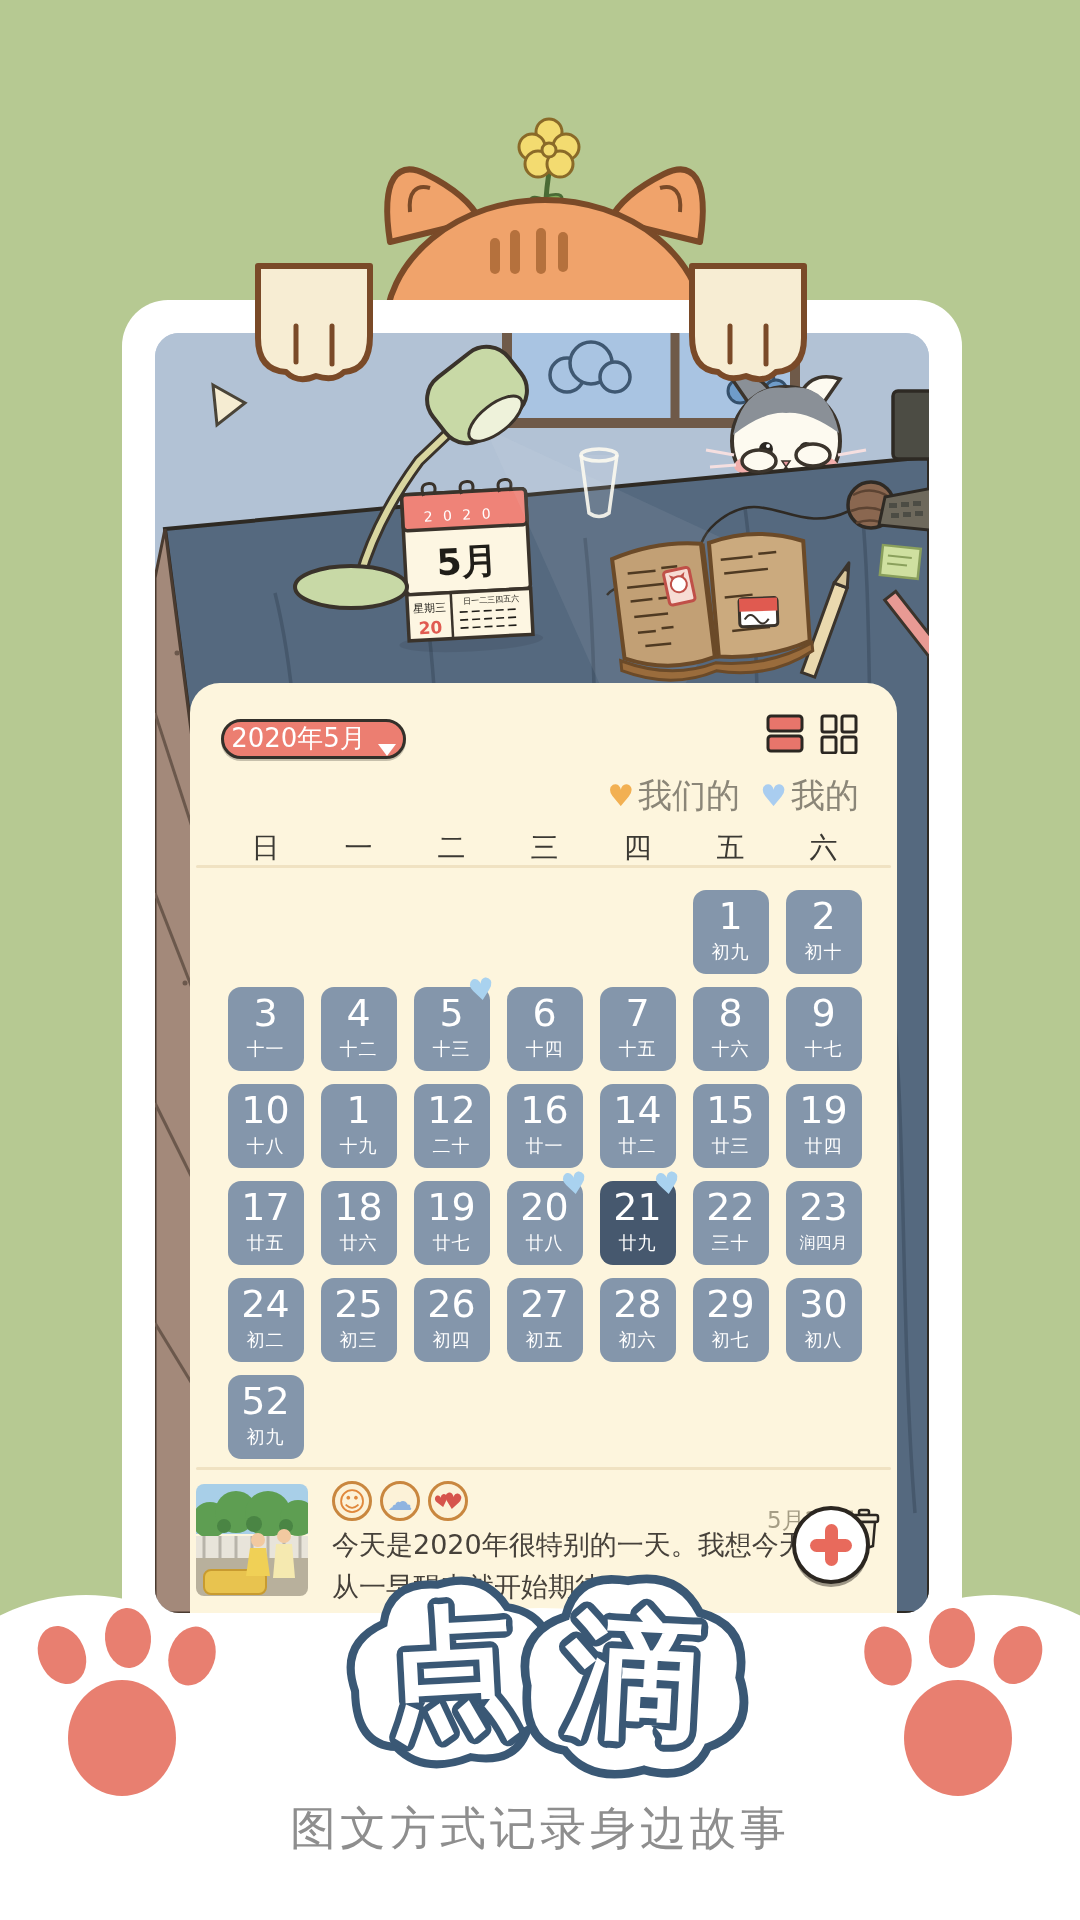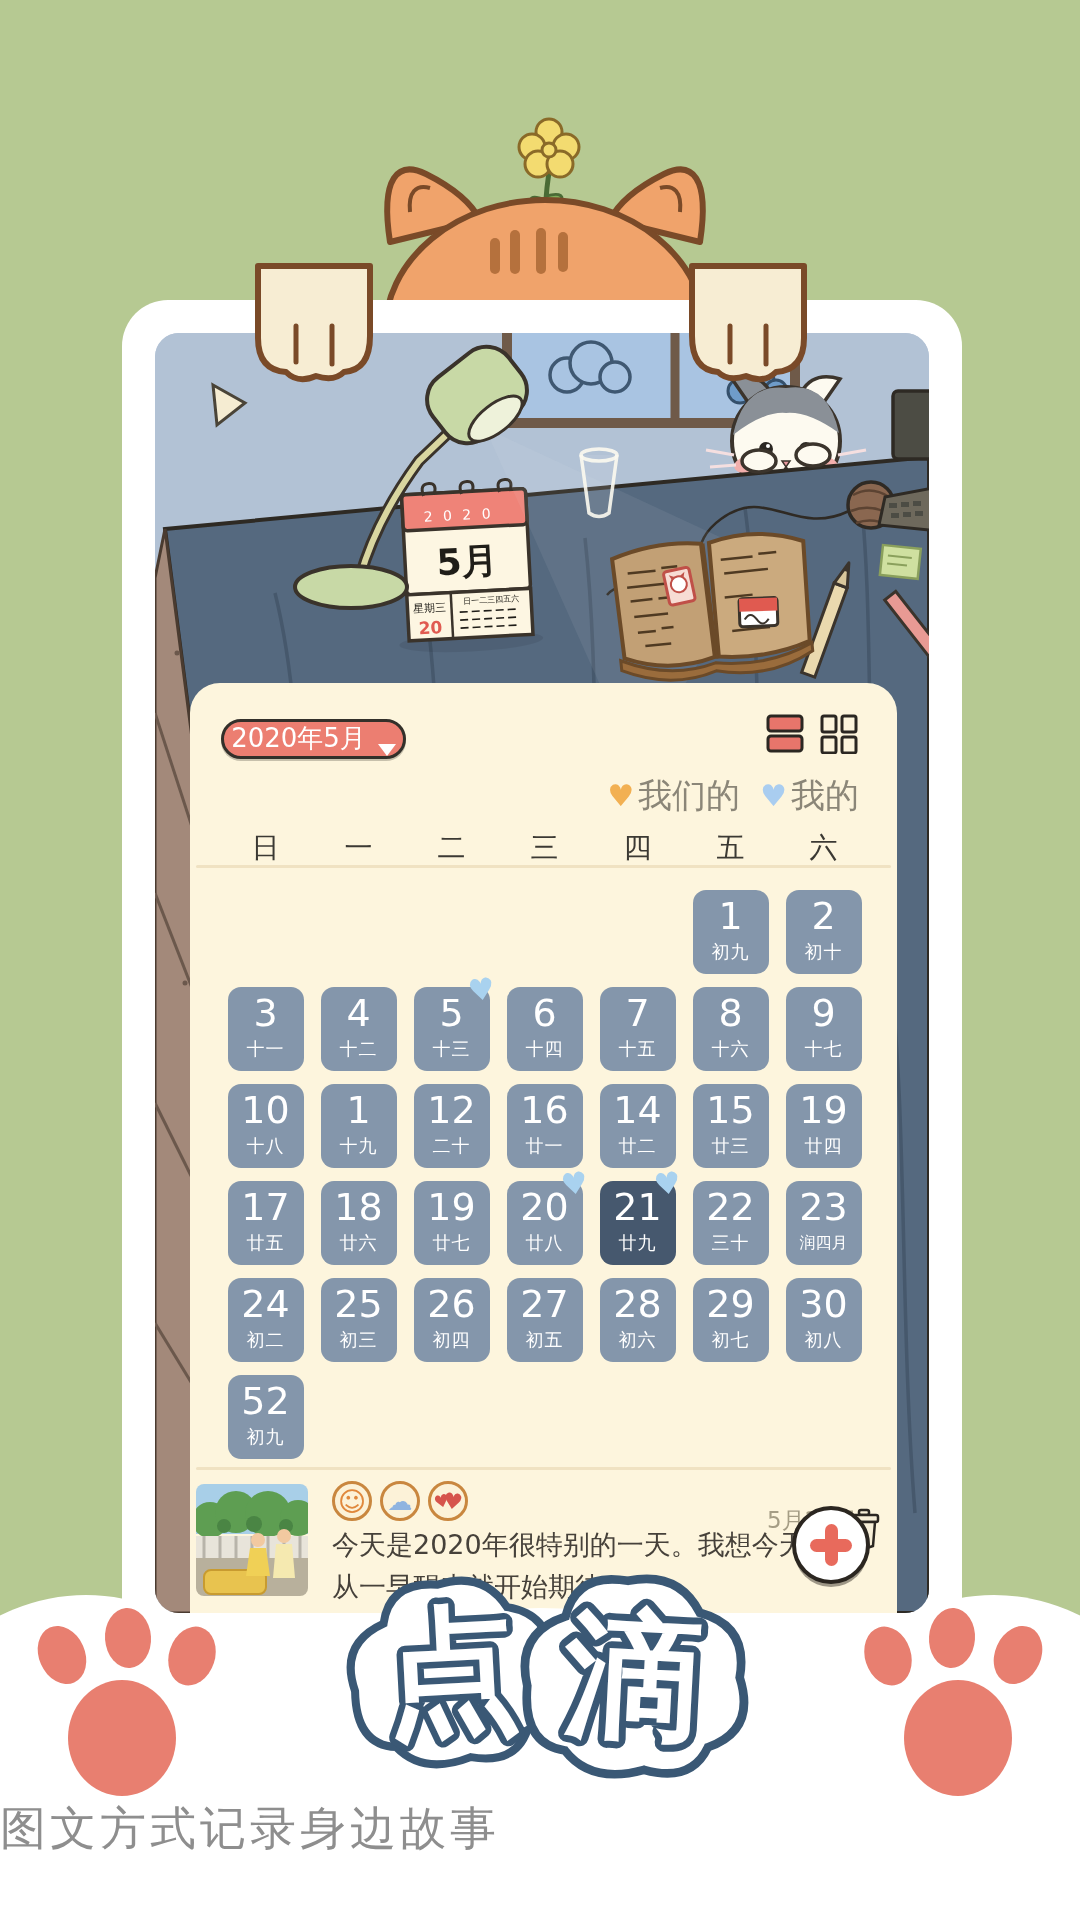--- a/index.html
+++ b/index.html
@@ -50,21 +50,21 @@
   
   #trash{left:846px;top:1508px;z-index:39;}
   #fab{left:792px;top:1506px;width:78px;height:78px;border-radius:50%;background:#ffffff;
     border:4px solid #2b2620;box-sizing:border-box;z-index:40;cursor:pointer;
     box-shadow:0 5px 0 -2px rgba(43,38,32,.45);}
   #fab .bar1,#fab .bar2{position:absolute;background:#e86a5c;border-radius:7px;}
   #fab .bar1{left:14px;top:29px;width:42px;height:13px;}
   #fab .bar2{left:29px;top:14px;width:13px;height:42px;}
   
   #bottom-svg{left:0;top:1560px;z-index:50;}
-  #tagline{left:0;top:1798px;width:1080px;font-size:46px;letter-spacing:4px;
+  #tagline{left:0;top:1798px;width:1080px;text-align:center;font-size:46px;letter-spacing:4px;
     color:#8e8e8e;z-index:51;}
   #cat-head-svg{left:240px;top:92px;z-index:2;}
   #paws-svg{left:236px;top:258px;z-index:10;}
 </style>
 </head>
 <body>
 
 <div id="screen">
 
   <svg id="cat-head-svg" class="abs" width="600" height="216" viewBox="0 0 600 216">

